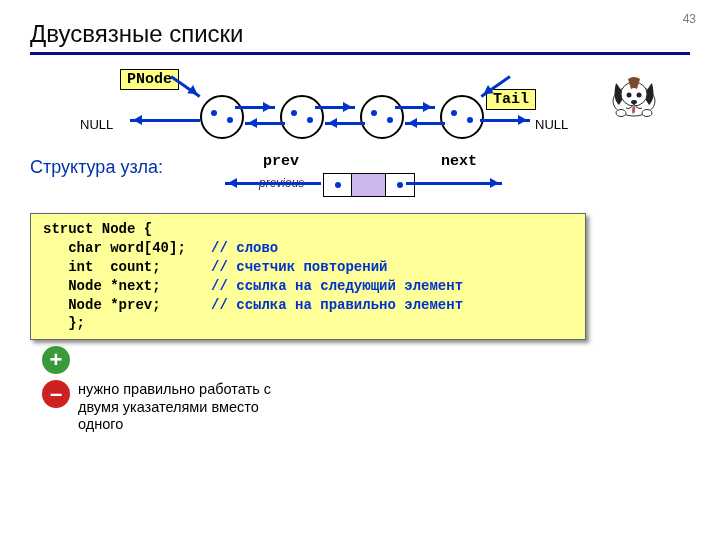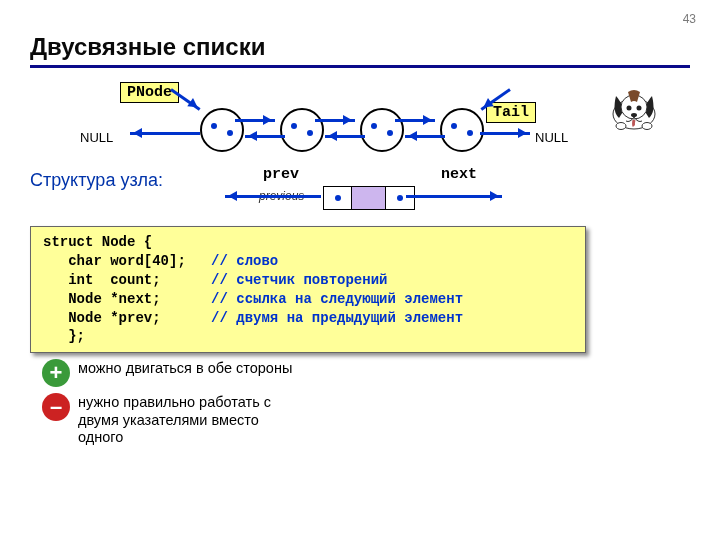--- a/index.html
+++ b/index.html
@@ -14,22 +14,22 @@
   }
   .page-number {
     position: absolute;
     top: 12px;
     right: 24px;
     font-size: 12px;
     color: #7a7a7a;
   }
   h1 {
     font-size: 24px;
-    font-weight: bold;
-    margin: 13px 0 4px 0;
+    font-weight: normal;
+    margin: 0 0 4px 0;
     color: #0a0a0a;
   }
   .hr {
     border-top: 3px solid #0a0a8a;
     margin-bottom: 18px;
   }
   .diagram {
     position: relative;
     height: 72px;
     margin: 0 40px 12px 40px;
@@ -252,28 +252,27 @@
       </div>
     <div class="arrow left" style="left:2px;top:9px;width:96px"></div>
     <div class="arrow" style="left:183px;top:9px;width:96px"></div>
   </div>
 </div>
 
 <div class="codebox" id="codeStruct" style="width:530px">struct Node {
    char word[40];   <span class="comment">// слово</span>
    int  count;      <span class="comment">// счетчик повторений</span>
    Node *next;      <span class="comment">// ссылка на следующий элемент</span>
-   Node *prev;      <span class="comment">// двумя на предыдущий элемент</span>
+   Node *prev;      <span class="comment">// ссылка на правильно элемент</span>
    };</div>
 
 <div class="cols">
   <div class="rightcol">
     <div class="pm-row">
       <div class="pm-icon plus">+</div>
-      <div class="pm-text">можно двигаться в обе стороны</div>
     </div>
     <div class="pm-row">
       <div class="pm-icon minus">–</div>
       <div class="pm-text" style="max-width:200px">нужно правильно работать с двумя указателями вместо одного</div>
     </div>
   </div>
 </div>
 
 
 

